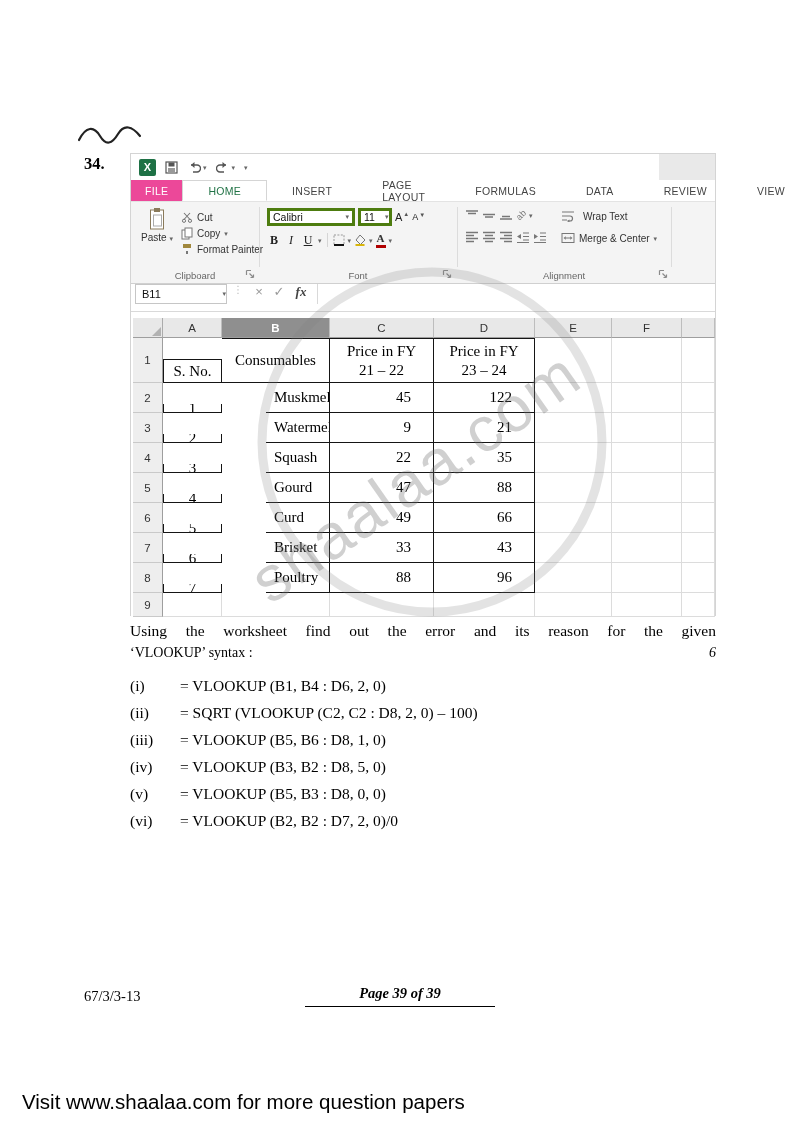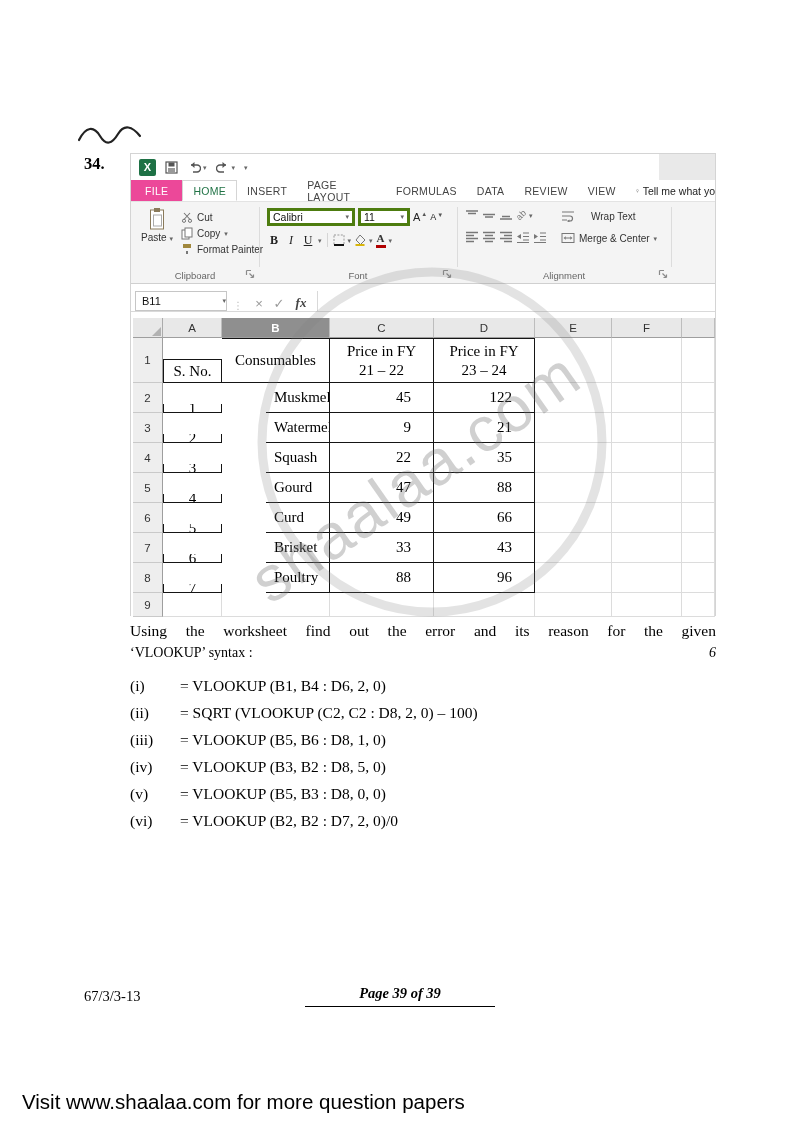--- a/index.html
+++ b/index.html
@@ -21,21 +21,21 @@
          display:flex; align-items:center; gap:9px; padding-left:8px; }
   .xlogo { width:17px; height:17px; background:#1e7145; color:#fff; font-weight:bold;
            font-size:11px; display:flex; align-items:center; justify-content:center; border-radius:2px; }
   .qbtn { display:flex; align-items:center; gap:2px; color:#555; }
   .tcaret { font-size:7px; color:#666; line-height:1; }
   .qat-endcap { position:absolute; right:0; top:0; width:56px; height:26px; background:#e9e9e9; }
 
   
   .tabs { position:absolute; left:0; top:26px; width:100%; height:22px; background:#fff;
           display:flex; align-items:stretch; border-bottom:1px solid #e3e3e3; font-size:10.5px; }
-  .tab { display:flex; align-items:center; padding:0 10px; color:#444; letter-spacing:.3px; }
+  .tab { display:flex; align-items:center; padding:0 25px; color:#444; letter-spacing:.3px; }
   .tab.file { background:#ec4899; color:#fff; padding:0 14px; }
   .tab.active { border:1px solid #d5d5d5; border-bottom:1px solid #fff; color:#217346; background:#fff; }
   .tellme { display:flex; align-items:center; gap:4px; margin-left:10px; color:#222; white-space:nowrap; overflow:hidden; }
 
   
   .ribbon { position:absolute; left:0; top:48px; width:100%; height:82px; background:#f4f4f4;
             border-bottom:1px solid #d0d0d0; font-size:10px; }
   .group { position:absolute; top:0; height:100%; }
   .gsep { position:absolute; top:5px; bottom:16px; width:1px; background:#dcdcdc; }
   .glabel { position:absolute; bottom:2px; left:0; right:0; text-align:center; color:#666; font-size:9.5px; }
@@ -45,40 +45,40 @@
   .paste { position:absolute; left:6px; top:5px; width:40px; display:flex; flex-direction:column;
            align-items:center; gap:2px; }
   .crow { position:absolute; left:50px; display:flex; align-items:center; gap:4px; white-space:nowrap; color:#333; }
   .r1 { top:9px; } .r2 { top:25px; } .r3 { top:41px; }
 
   .g-font { left:128px; width:198px; }
   .fr1 { position:absolute; left:8px; top:6px; display:flex; gap:3px; align-items:center; }
   .fr2 { position:absolute; left:8px; top:29px; display:flex; gap:3px; align-items:center; height:18px; }
   .combo { display:flex; align-items:center; border:3px solid #4d7c0f; background:#fff; height:18px;
            padding:0 3px; font-size:10.5px; color:#111; }
-  .w-name { width:88px; } .w-size { width:52px;gap:8px; }
+  .w-name { width:88px; } .w-size { width:34px;gap:8px; }
   .ccaret { margin-left:auto; font-size:7px; color:#666; padding-left:2px; }
   .fbtn { width:14px; text-align:center; font-family:"Liberation Serif", serif; font-size:12px; color:#222; }
   .fbtn.b { font-weight:bold; } .fbtn.i { font-style:italic; } .fbtn.u { text-decoration:underline; }
   .vdiv { width:1px; height:14px; background:#d5d5d5; margin:0 2px; }
   .fontA { font-family:"Liberation Serif", serif; font-weight:bold; font-size:11px;
            border-bottom:3px solid #b00000; line-height:1.1; padding:0 1px; }
   .fgrow { font-size:11px; color:#222; display:flex; align-items:flex-start; gap:1px; }
   .fgrow .mini { font-size:6px; color:#555; }
 
   .g-align { left:326px; width:214px; }
   .ar1 { position:absolute; left:8px; top:7px; display:flex; gap:3px; align-items:center; }
   .ar2 { position:absolute; left:8px; top:29px; display:flex; gap:3px; align-items:center; }
-  .wrapbtn { position:absolute; left:104px; top:8px; display:flex; gap:16px; align-items:center; white-space:nowrap; color:#333;text-align:center; }
+  .wrapbtn { position:absolute; left:104px; top:8px; display:flex; gap:8px; align-items:center; white-space:nowrap; color:#333;text-align:center; }
   .mergebtn { position:absolute; left:104px; top:30px; display:flex; gap:4px; align-items:center; white-space:nowrap; color:#333; }
   .orient { font-size:9px; color:#777; transform:rotate(-45deg); display:inline-block; }
 
   
   .frow { position:absolute; left:0; top:130px; width:100%; height:28px; background:#fff;
-          border-bottom:1px solid #d9d9d9; display:flex; align-items:flex-end; }
+          border-bottom:1px solid #d9d9d9; display:flex; align-items:flex-start; }
   .namebox { width:92px; height:20px; border:1px solid #c6c6c6; margin-left:4px; display:flex;
              align-items:center; font-size:11px; color:#111; padding-left:6px; background:#fff; }
   .dots { color:#bbb; font-size:10px; margin:0 6px; }
   .fbx { color:#999; font-size:13px; width:20px; text-align:center; }
   .fx { font-family:"Liberation Serif", serif; font-style:italic; font-weight:bold; font-size:13px; color:#444;
         width:24px; text-align:center; }
   .finput { flex:1; height:20px; border-left:1px solid #d9d9d9; margin:0 4px 0 4px; background:#fff; }
 
   
   .sheet { position:absolute; left:0; top:164px; width:100%; height:299px; background:#fff; }

